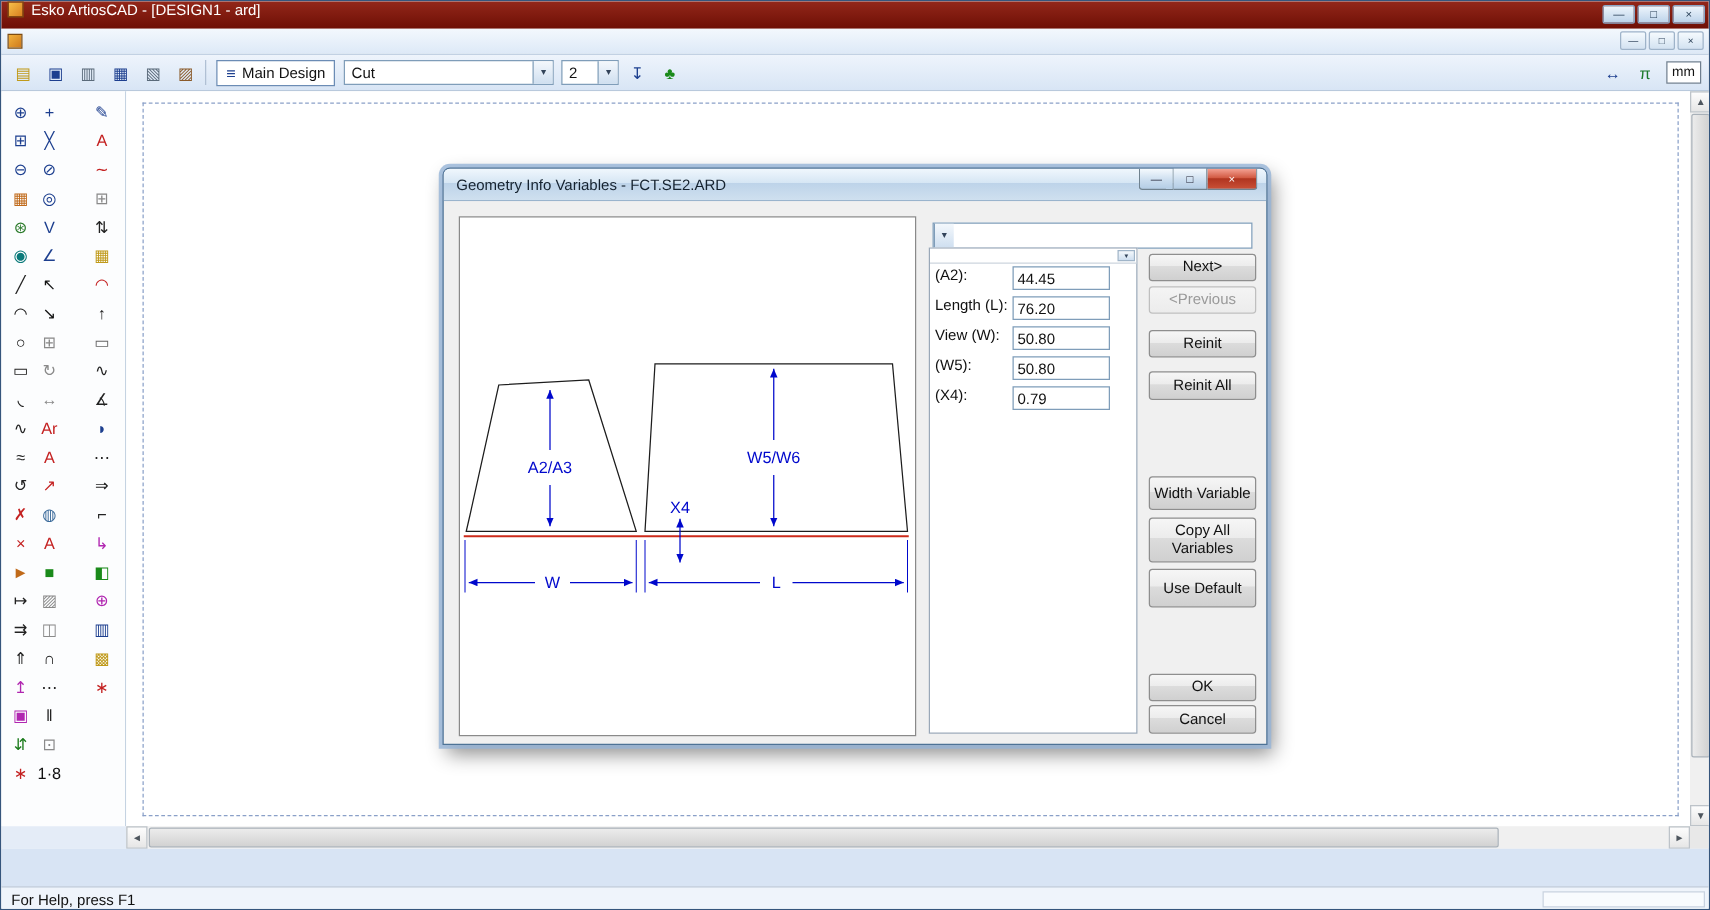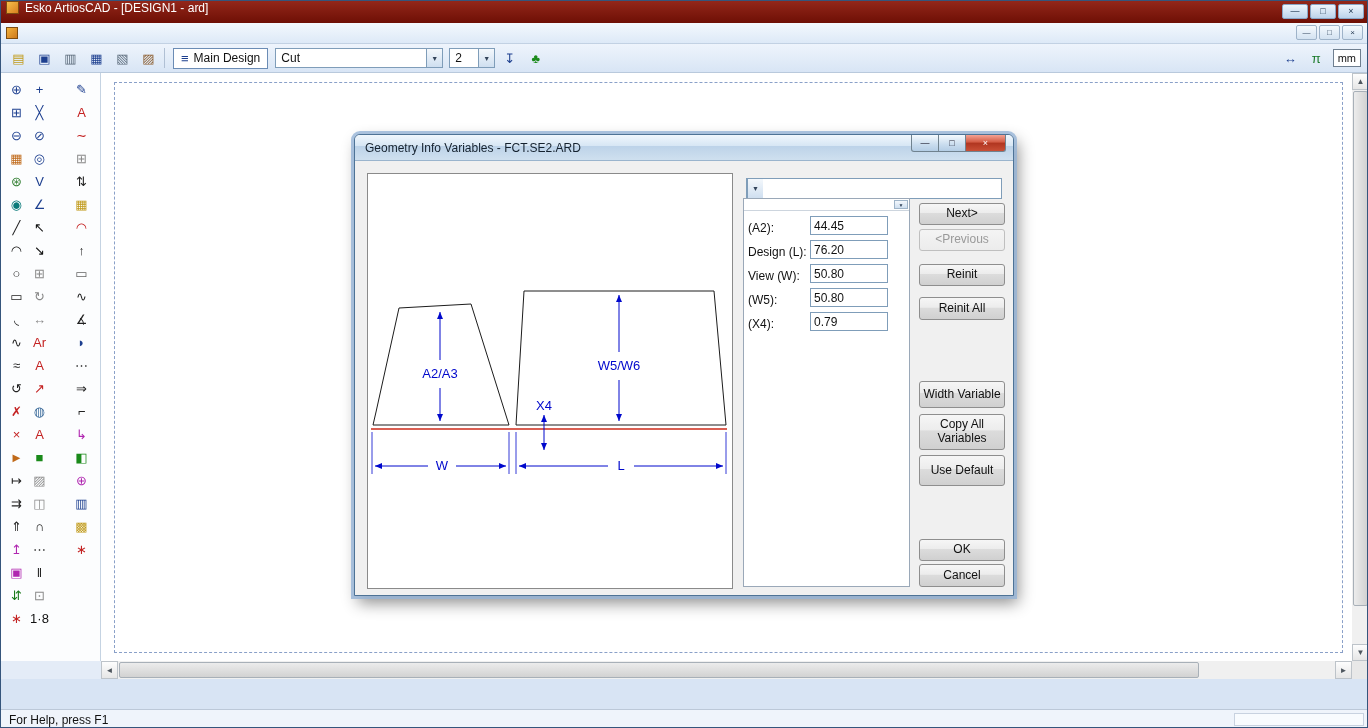--- a/index.html
+++ b/index.html
@@ -106,21 +106,21 @@
   .preview text { font-family:"Liberation Sans", sans-serif; font-size:13px; fill:#0008cc; }
   .dlg-combo { position:absolute; left:391px; top:17px; width:256px; height:21px; margin:0; }
   .vars-panel { position:absolute; left:388px; top:37px; width:167px; height:389px;
     background:#fff; border:1px solid #9aa8b8; }
   .mini-combo { position:absolute; left:0; top:0; right:0; height:12px;
     border-bottom:1px solid #cdd5de; background:#fff; }
   .mini-arrow { position:absolute; right:1px; top:1px; width:14px; height:9px;
     background:linear-gradient(#f4f8fc,#cfdff0); border:1px solid #9fb4c8;
     display:flex; align-items:center; justify-content:center; font-size:5px; color:#33445a; }
   .field-row { position:absolute; left:4px; right:3px; height:22px;
-    display:flex; align-items:flex-end; }
+    display:flex; align-items:flex-start; }
   .field-label { width:62px; color:#111; }
   .field-input { width:78px; height:19px; border:1px solid #7f9db9; padding:0 3px;
     font-family:"Liberation Sans", sans-serif; font-size:12px; color:#111; background:#fff; }
   .dlg-push { position:absolute; left:564px; width:86px; border:1px solid #8e8e8e; border-radius:3px;
     background:linear-gradient(#f6f6f6,#ececec 45%,#dcdcdc 46%,#d0d0d0); color:#111;
     display:flex; align-items:center; justify-content:center; text-align:center; line-height:1.15;
     padding:1px 2px; }
   .dlg-push.disabled { color:#9a9a9a; border-color:#bfbfbf;
     background:linear-gradient(#f4f4f4,#ececec); }
 </style>
@@ -576,21 +576,21 @@
 
     <div class="vars-panel">
       <div class="mini-combo">
         <span class="mini-arrow">▼</span>
       </div>
       <div class="field-row" style="top:14px">
         <span class="field-label">(A2):</span>
         <input class="field-input" value="44.45" style="">
       </div>
       <div class="field-row" style="top:38px">
-        <span class="field-label">Design (L):</span>
+        <span class="field-label">Length (L):</span>
         <input class="field-input" value="76.20" style="">
       </div>
       <div class="field-row" style="top:62px">
         <span class="field-label">View (W):</span>
         <input class="field-input" value="50.80" style="">
       </div>
       <div class="field-row" style="top:86px">
         <span class="field-label">(W5):</span>
         <input class="field-input" value="50.80" style="">
       </div>

